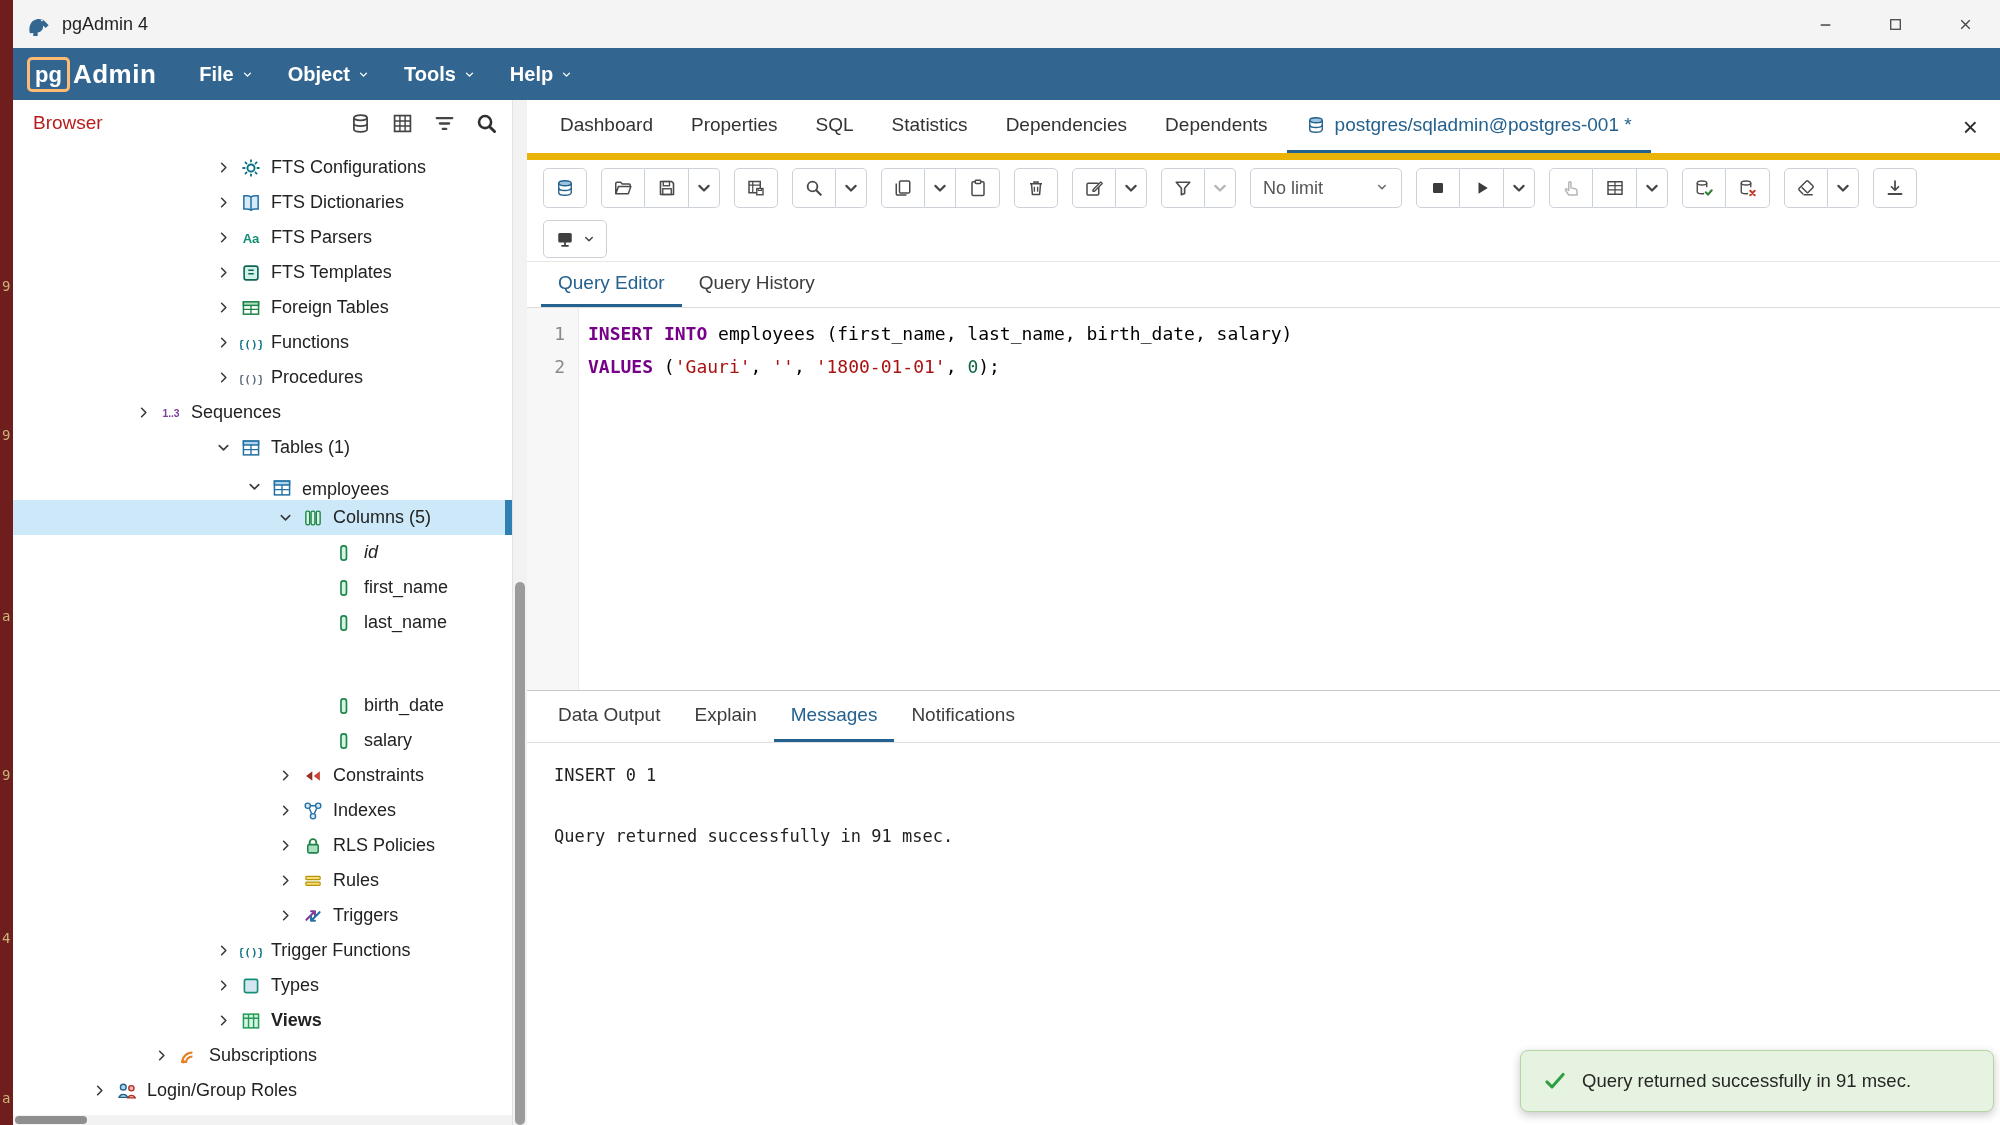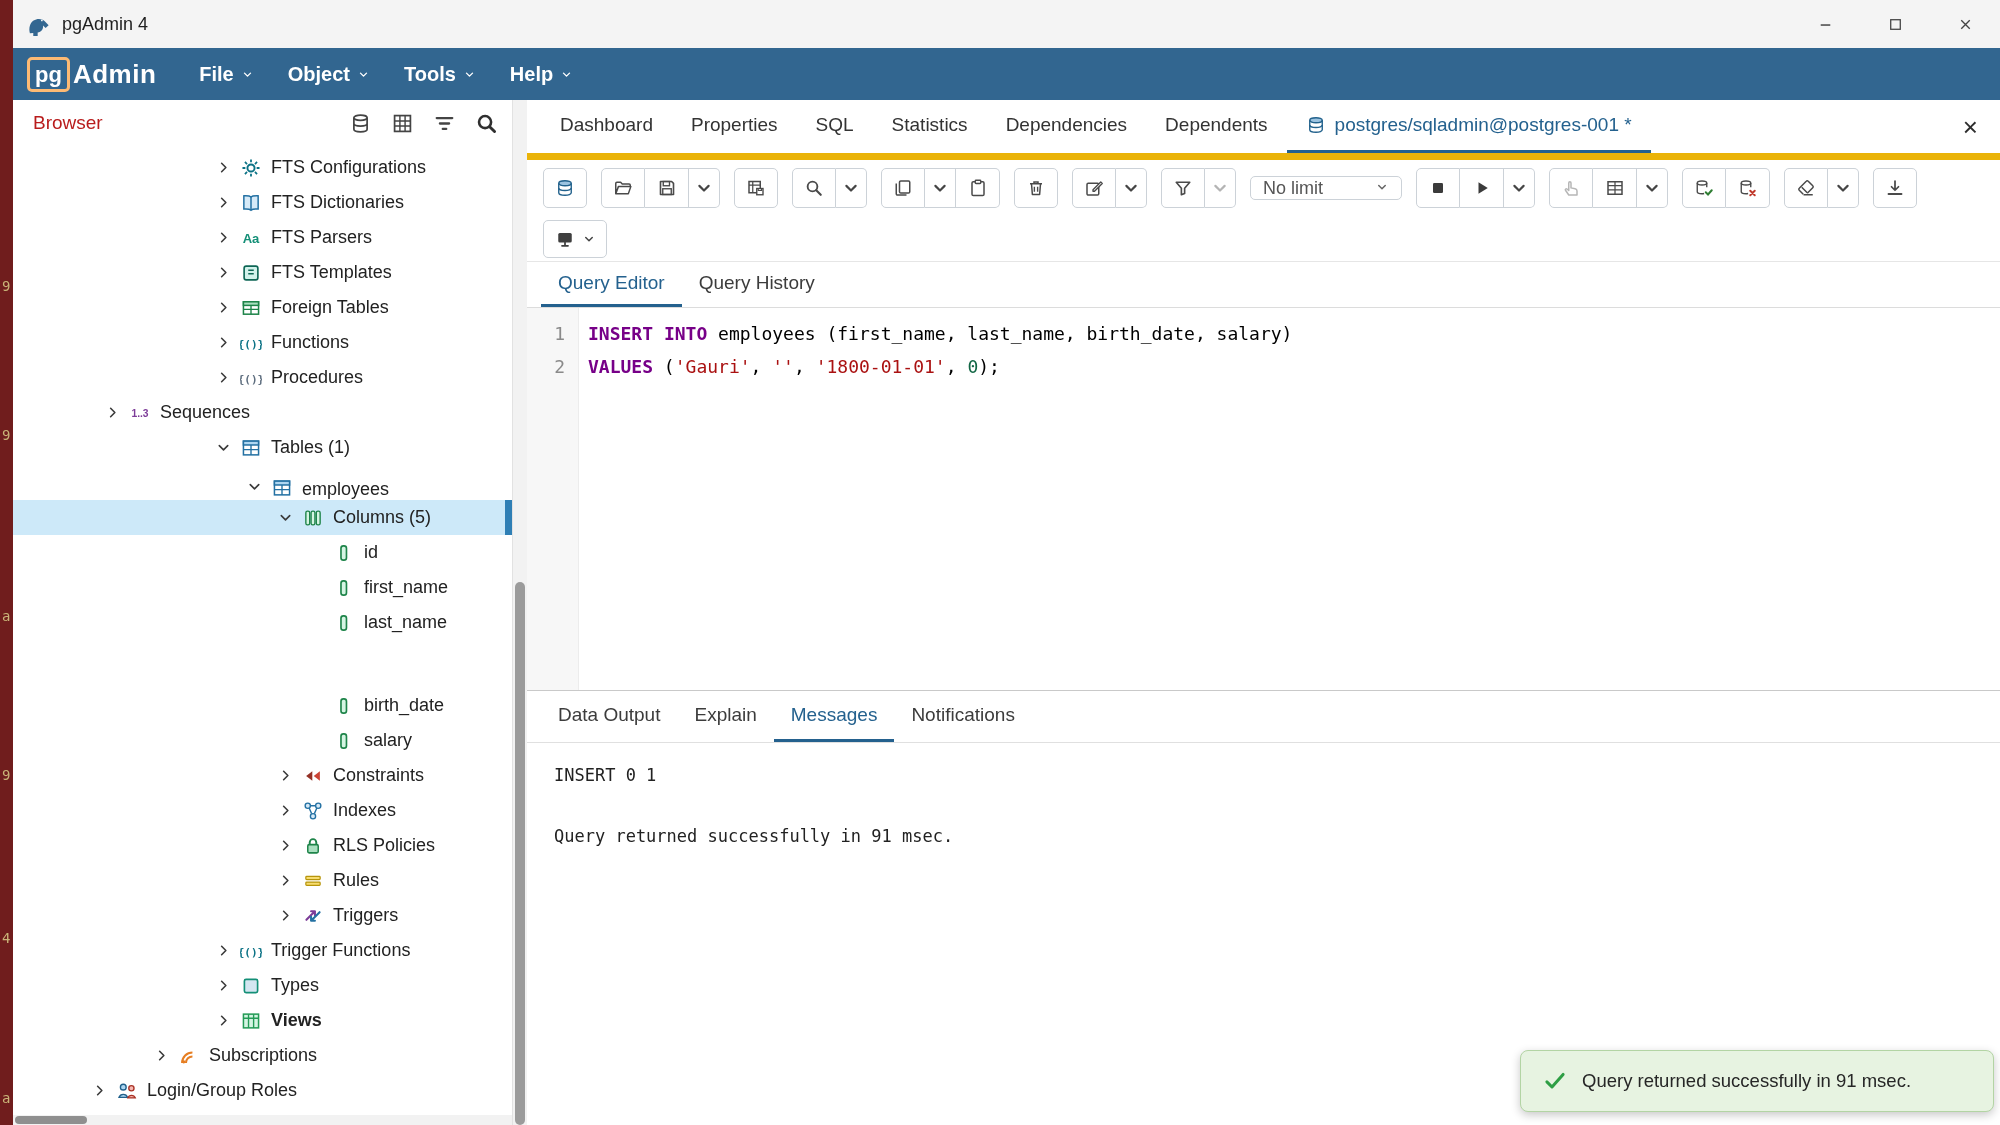--- a/index.html
+++ b/index.html
@@ -44,21 +44,21 @@
 .main-tab.active{color:#24618e;border-bottom-color:#24618e}
 .tabicon{display:flex}
 .tab-close{margin-left:auto;align-self:center;padding:0 22px;font-size:26px;color:#2d2d2d;background:none;border:none;line-height:1}
 .toolbar{height:56px;flex:0 0 auto;display:flex;align-items:center;gap:14px;padding:0 16px}
 .tgroup{display:flex}
 .tbtn{height:40px;min-width:44px;display:flex;align-items:center;justify-content:center;background:#fff;border:1px solid #ccd2d8;border-left-width:0}
 .tgroup .tbtn:first-child{border-left-width:1px;border-top-left-radius:5px;border-bottom-left-radius:5px}
 .tgroup .tbtn:last-child{border-top-right-radius:5px;border-bottom-right-radius:5px}
 .tbtn.narrow{min-width:31px}
 .tbtn.disabled svg{opacity:.4}
-.combo{height:24px;width:152px;border:1px solid #ccd2d8;border-radius:5px;display:flex;align-items:center;justify-content:space-between;padding:0 12px;font-size:18px;color:#555;background:#fff}
+.combo{height:40px;width:152px;border:1px solid #ccd2d8;border-radius:5px;display:flex;align-items:center;justify-content:space-between;padding:0 12px;font-size:18px;color:#555;background:#fff}
 .toolbar2{height:46px;flex:0 0 auto;display:flex;align-items:center;padding:0 16px;border-bottom:1px solid #e6e6e6}
 .tbtn2{height:38px;width:64px;border:1px solid #ccd2d8;border-radius:5px;display:flex;align-items:center;justify-content:center;gap:7px;background:#fff}
 .editor-tabs{height:46px;flex:0 0 auto;display:flex;align-items:stretch;padding-left:14px;border-bottom:1px solid #dcdcdc}
 .etab{display:flex;align-items:center;padding:0 17px;font-size:19px;color:#3c3c3c;border-bottom:3px solid transparent}
 .etab.active{color:#24618e;border-bottom-color:#24618e}
 .code-area{flex:1;display:flex;min-height:0;font-family:"DejaVu Sans Mono",monospace;font-size:18px}
 .gutter{width:52px;flex:0 0 auto;background:#f7f7f7;border-right:1px solid #ececec;color:#8a8a8a;text-align:right;padding:9px 13px 0 0;line-height:33px}
 .code{padding:9px 0 0 9px;line-height:33px;color:#000;white-space:pre}
 .tk-kw{color:#770088;font-weight:bold}
 .tk-str{color:#aa1111}
@@ -266,21 +266,21 @@
                   <path d="M6 3.5 10.5 8 6 12.5" stroke="#3a3a3a" stroke-width="1.7" fill="none" stroke-linecap="round" stroke-linejoin="round"></path>
                 </svg>
               </span>
               <span class="ticon">
                 <svg width="22" height="22" viewBox="0 0 16 16" xmlns="http://www.w3.org/2000/svg">
                   <text x="8" y="11.3" font-family="DejaVu Sans Mono, monospace" font-size="8" font-weight="bold" fill="#5d6d7e" text-anchor="middle">{()}</text>
                 </svg>
               </span>
               <span>Procedures</span>
             </div>
-            <div class="tree-row" style="padding-left: 86px;">
+            <div class="tree-row" style="padding-left: 117px;">
               <span class="chev">
                 <svg width="15" height="15" viewBox="0 0 16 16" xmlns="http://www.w3.org/2000/svg">
                   <path d="M6 3.5 10.5 8 6 12.5" stroke="#3a3a3a" stroke-width="1.7" fill="none" stroke-linecap="round" stroke-linejoin="round"></path>
                 </svg>
               </span>
               <span class="ticon">
                 <svg width="22" height="22" viewBox="0 0 16 16" xmlns="http://www.w3.org/2000/svg">
                   <text x="8" y="11" font-family="Liberation Sans, sans-serif" font-size="7.5" font-weight="bold" fill="#7d3c98" text-anchor="middle">1..3</text>
                 </svg>
               </span>
@@ -324,21 +324,21 @@
               </span>
               <span class="ticon">
                 <svg width="22" height="22" viewBox="0 0 16 16" xmlns="http://www.w3.org/2000/svg">
                   <rect x="2.8" y="3" width="2.8" height="10" rx="1.2" fill="#d5f5e3" stroke="#1e8449" stroke-width="1"></rect>
                   <rect x="6.6" y="3" width="2.8" height="10" rx="1.2" fill="#d5f5e3" stroke="#1e8449" stroke-width="1"></rect>
                   <rect x="10.4" y="3" width="2.8" height="10" rx="1.2" fill="#d5f5e3" stroke="#1e8449" stroke-width="1"></rect>
                 </svg>
               </span>
               <span>Columns (5)</span>
             </div>
-            <div class="tree-row" style="padding-left: 290px;">
+            <div class="tree-row" style="padding-left: 290px; font-style: italic;">
               <span class="chev"></span>
               <span class="ticon">
                 <svg width="22" height="22" viewBox="0 0 16 16" xmlns="http://www.w3.org/2000/svg">
                   <rect x="5.8" y="2.8" width="4" height="10.4" rx="1.8" fill="#d5f5e3" stroke="#1e8449" stroke-width="1.2"></rect>
                 </svg>
               </span>
               <span>id</span>
             </div>
             <div class="tree-row" style="padding-left: 290px;">
               <span class="chev"></span>

